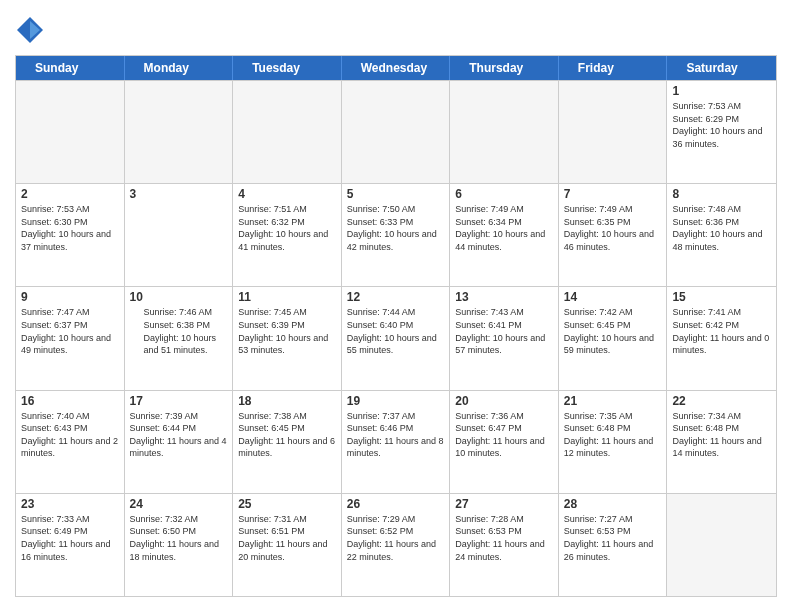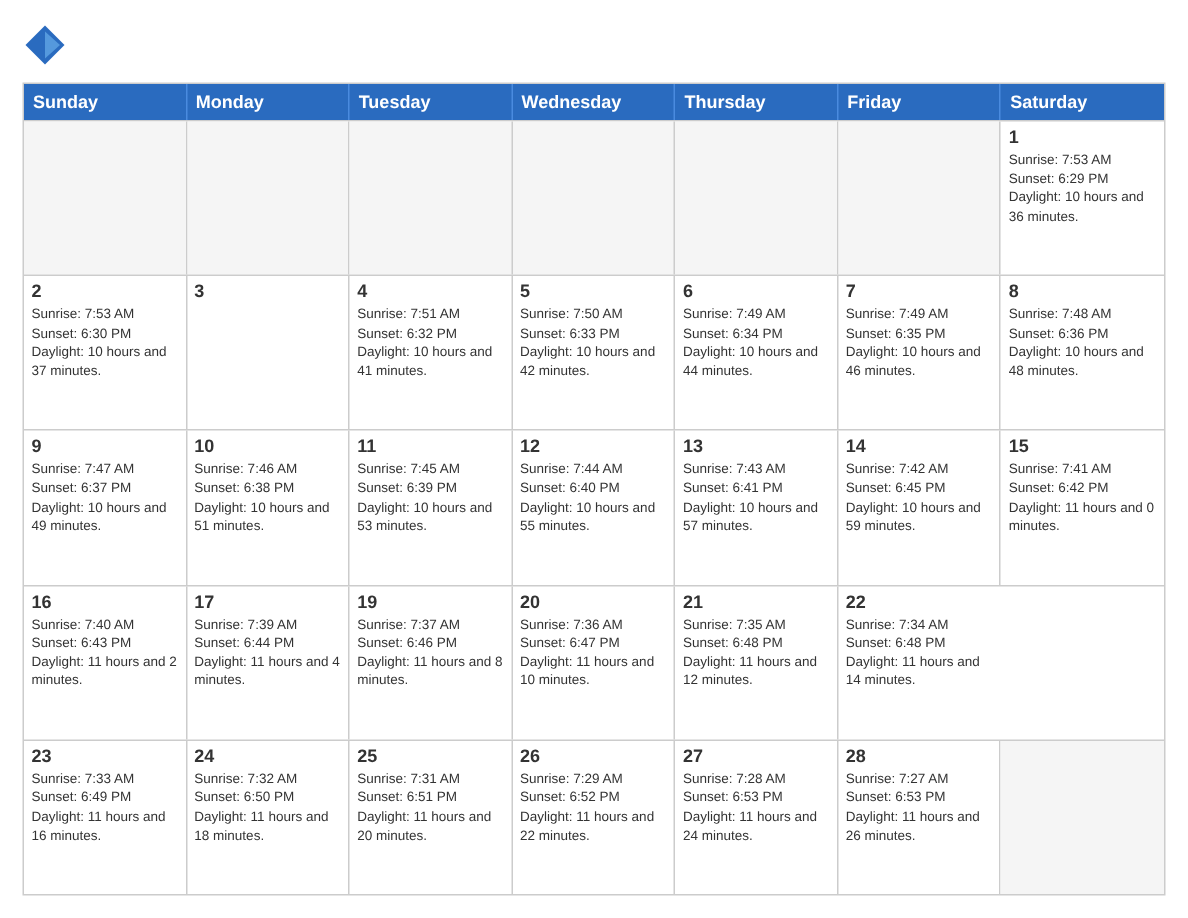--- a/index.html
+++ b/index.html
@@ -52,21 +52,21 @@
     }
     .cal-header-row {
       display: grid;
       grid-template-columns: repeat(7, 1fr);
       background: #2a6bbf;
     }
     .cal-header-cell {
       color: #fff;
       font-size: 12px;
       font-weight: bold;
-      padding: 5px 6px;
+      padding: 5px 19px;
       border-right: 1px solid #4a8bdf;
       text-align: left;
     }
     .cal-header-cell:last-child { border-right: none; }
     .cal-body {
       flex: 1;
       display: flex;
       flex-direction: column;
     }
     .cal-row {
@@ -186,21 +186,21 @@
         </div>
         <div class="cal-row">
           <div class="cal-cell">
             <span class="day-num">9</span>
             <div class="cell-info" style="white-space: pre-line;">Sunrise: 7:47 AM
 Sunset: 6:37 PM
 Daylight: 10 hours and 49 minutes.</div>
           </div>
           <div class="cal-cell">
             <span class="day-num">10</span>
-            <div class="cell-info" style="white-space: pre-line;">Sunrise: 7:46 AM
+            <div class="cell-info" style="white-space: pre-line; margin-left: 14px;">Sunrise: 7:46 AM
 Sunset: 6:38 PM
 Daylight: 10 hours and 51 minutes.</div>
           </div>
           <div class="cal-cell">
             <span class="day-num">11</span>
             <div class="cell-info" style="white-space: pre-line;">Sunrise: 7:45 AM
 Sunset: 6:39 PM
 Daylight: 10 hours and 53 minutes.</div>
           </div>
           <div class="cal-cell">
@@ -233,20 +233,26 @@
             <span class="day-num">16</span>
             <div class="cell-info" style="white-space: pre-line;">Sunrise: 7:40 AM
 Sunset: 6:43 PM
 Daylight: 11 hours and 2 minutes.</div>
           </div>
           <div class="cal-cell">
             <span class="day-num">17</span>
             <div class="cell-info" style="white-space: pre-line;">Sunrise: 7:39 AM
 Sunset: 6:44 PM
 Daylight: 11 hours and 4 minutes.</div>
+          </div>
+          <div class="cal-cell">
+            <span class="day-num">18</span>
+            <div class="cell-info" style="white-space: pre-line;">Sunrise: 7:38 AM
+Sunset: 6:45 PM
+Daylight: 11 hours and 6 minutes.</div>
           </div>
           <div class="cal-cell">
             <span class="day-num">19</span>
             <div class="cell-info" style="white-space: pre-line;">Sunrise: 7:37 AM
 Sunset: 6:46 PM
 Daylight: 11 hours and 8 minutes.</div>
           </div>
           <div class="cal-cell">
             <span class="day-num">20</span>
             <div class="cell-info" style="white-space: pre-line;">Sunrise: 7:36 AM

